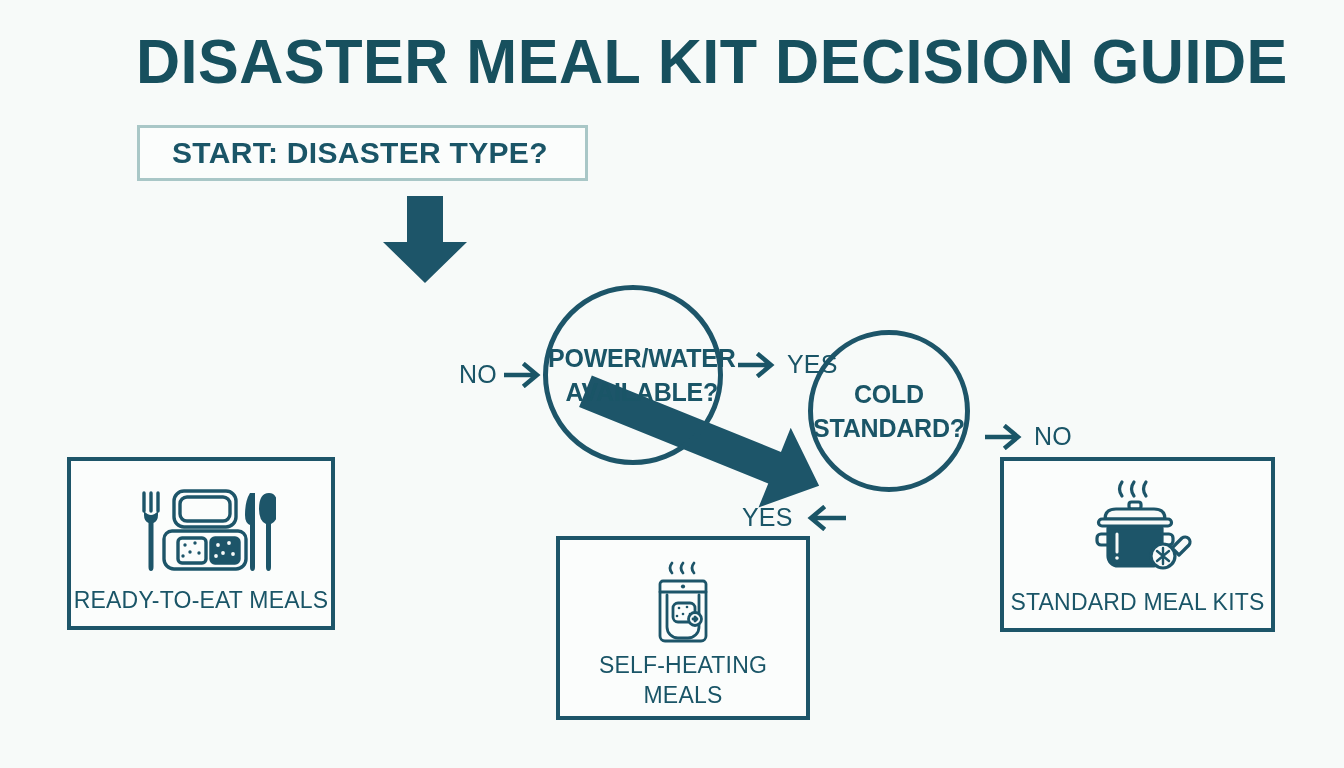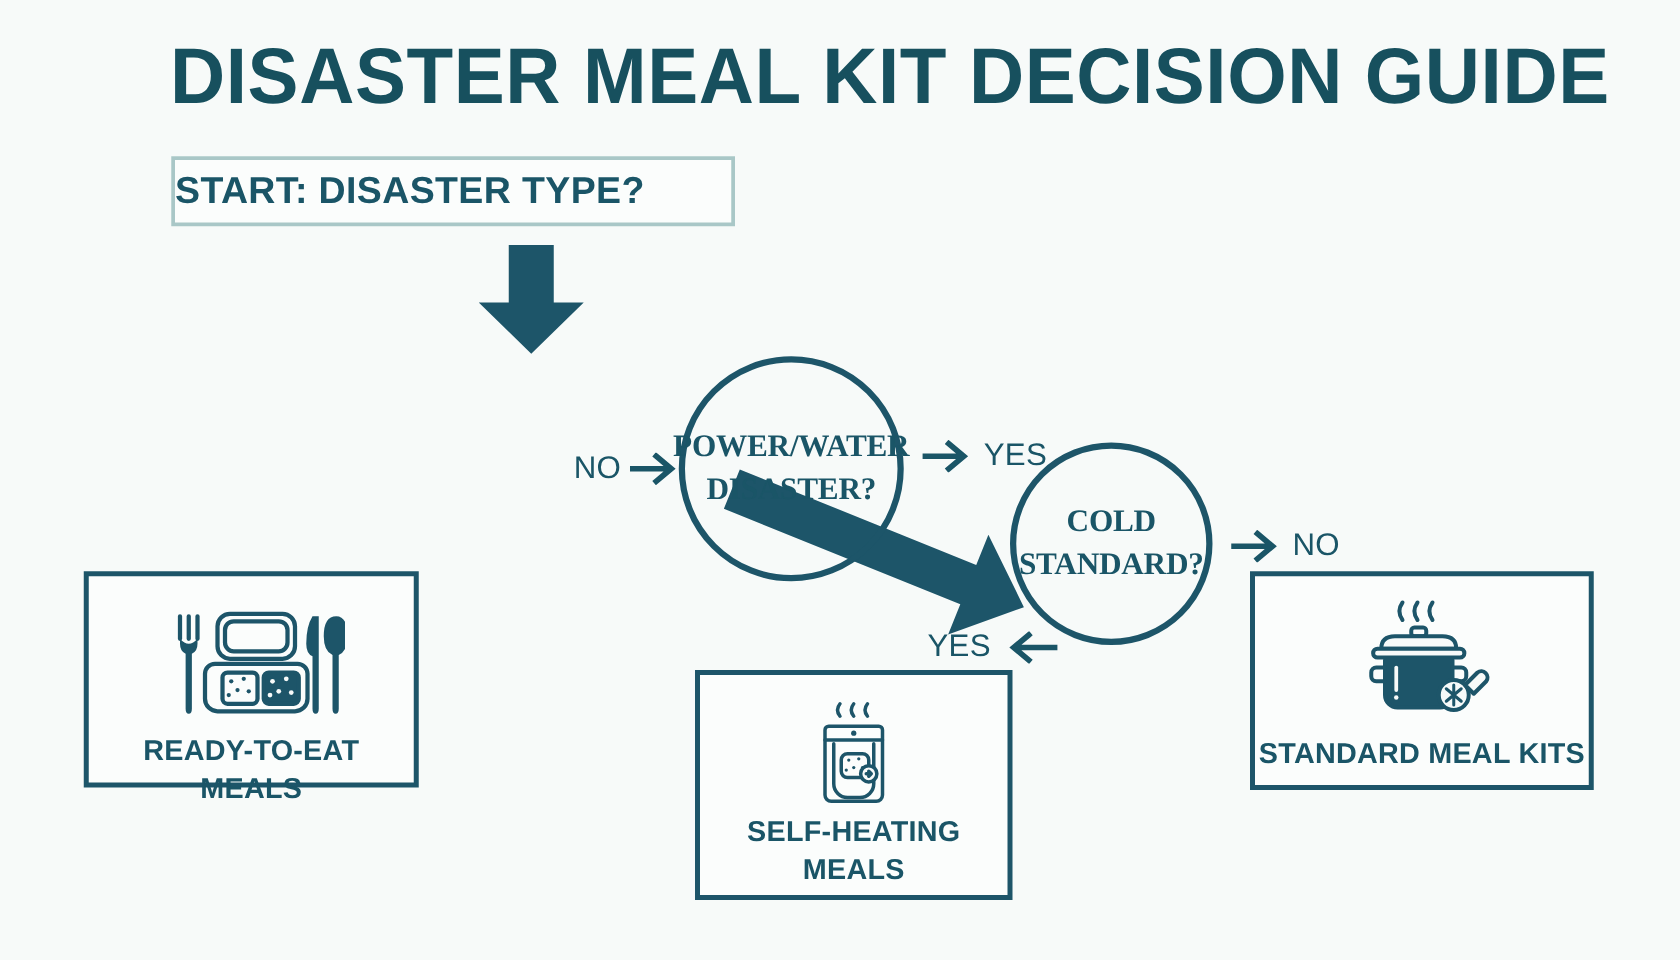--- a/index.html
+++ b/index.html
@@ -40,20 +40,21 @@
     position: absolute;
     left: 137px;
     top: 125px;
     width: 451px;
     height: 56px;
     border: 3px solid #a9c7c7;
     background: #fbfdfc;
     box-sizing: border-box;
     display: flex;
     align-items: center;
+    padding-left: 32px;
   }
   #start-box .label {
     font-size: 30px;
     font-weight: bold;
     letter-spacing: 0.3px;
     color: #1a5567;
     white-space: nowrap;
   }
 
   
@@ -62,21 +63,21 @@
     border: 4px solid #1d5569;
     background: #fbfdfc;
     box-sizing: border-box;
   }
   .outcome-box .caption {
     position: absolute;
     left: 0;
     width: 100%;
     text-align: center;
     font-size: 23px;
-    font-weight: bold;
+    font-weight: normal;
     letter-spacing: 0.2px;
     color: #1a5567;
     line-height: 30px;
   }
   .outcome-box .icon-wrap {
     position: absolute;
     left: 0;
     width: 100%;
     display: flex;
     justify-content: center;
@@ -97,33 +98,31 @@
 
   
   .decision-circle {
     position: absolute;
     border: 5px solid #1d5569;
     border-radius: 50%;
     background: transparent;
     box-sizing: border-box;
     display: flex;
     align-items: center;
-    justify-content: center;
     text-align: center;
-    font-family: Liberation Serif, serif;
   }
   .decision-circle .label {
     font-size: 25px;
     font-weight: bold;
     line-height: 34px;
     color: #1a5567;
     letter-spacing: -0.2px;
   }
   #circle-power { left: 543px; top: 285px; width: 180px; height: 180px; }
-  #circle-cold  { left: 808px; top: 354px; width: 162px; height: 162px; }
+  #circle-cold  { left: 808px; top: 330px; width: 162px; height: 162px; }
 
   
   .edge-label {
     position: absolute;
     font-size: 25px;
     font-weight: normal;
     color: #1a5567;
     display: flex;
     align-items: center;
     gap: 7px;
@@ -163,21 +162,21 @@
     <polygon points="407,196 443,196 443,242 467,242 425,283 383,242 407,242" fill="#1d5569"></polygon>
 
     <g transform="translate(706,440) rotate(22)">
       <polygon points="-130,-17 74,-17 74,-43 122,0 74,43 74,17 -130,17" fill="#1d5569"></polygon>
     </g>
   </svg>
 
   <div id="circle-power" class="decision-circle">
     <div class="label">
       <span>POWER/WATER</span><br>
-      <span>DISASTER?</span>
+      <span>AVAILABLE?</span>
     </div>
   </div>
 
   <div id="circle-cold" class="decision-circle">
     <div class="label">
       <span>COLD</span><br>
       <span>STANDARD?</span>
     </div>
   </div>
 

